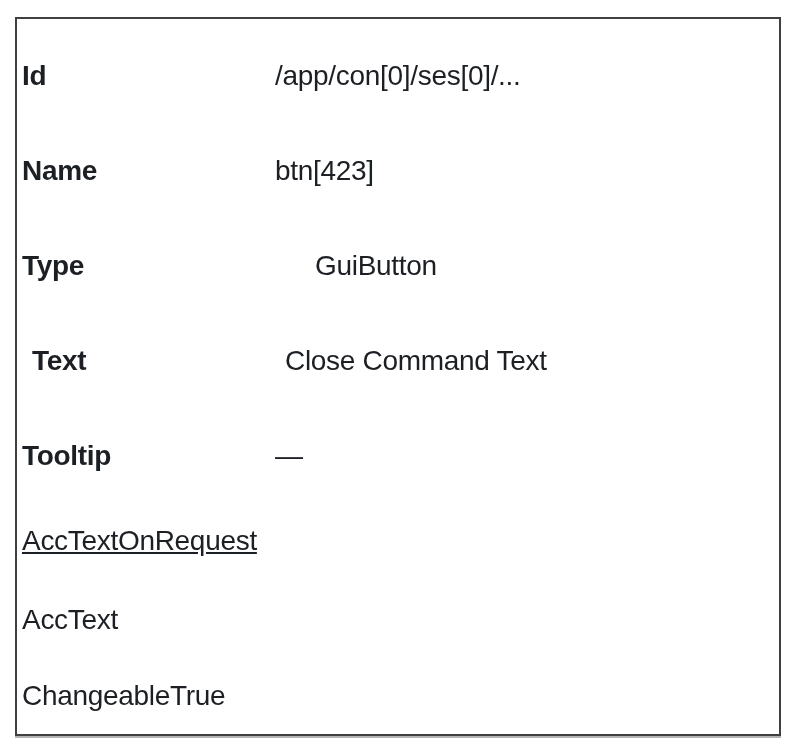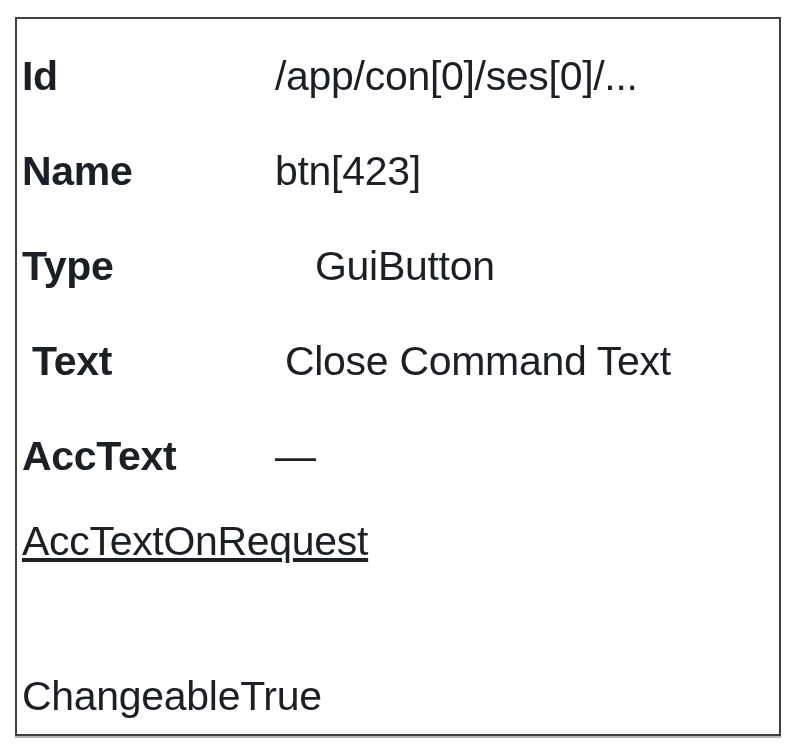--- a/index.html
+++ b/index.html
@@ -28,21 +28,21 @@
     box-shadow: 0 2px 0 #b3b3b3;
     box-sizing: border-box;
     overflow: hidden;
   }
   .row {
     position: absolute;
     left: 5px;
     right: 4px;
     display: flex;
     align-items: baseline;
-    font-size: 41px;
+    font-size: 28px;
     line-height: 48px;
     letter-spacing: -0.3px;
     color: #1c1f23;
     white-space: nowrap;
     overflow: hidden;
   }
   .row .label {
     flex: none;
     width: 253px;
   }
@@ -86,29 +86,33 @@
       <span class="label">Type</span>
       <span class="value">GuiButton</span>
     </div>
 
     <div class="row heavy r3">
       <span class="label">Text</span>
       <span class="value">Close Command Text</span>
     </div>
 
     <div class="row heavy r4">
-      <span class="label">AccText</span>
+      <span class="label">Tooltip</span>
       <span class="value">—</span>
     </div>
 
     <div class="row r5">
       <span class="label">AccTextOnRequest</span>
       <span class="value"></span>
     </div>
 
+    <div class="row r6">
+      <span class="label">AccText</span>
+      <span class="value"></span>
+    </div>
 
     <div class="row inline r7">
       <span class="label">Changeable</span>
       <span class="value">True</span>
     </div>
 
   </div>
 </div>
 
 </body></html>

